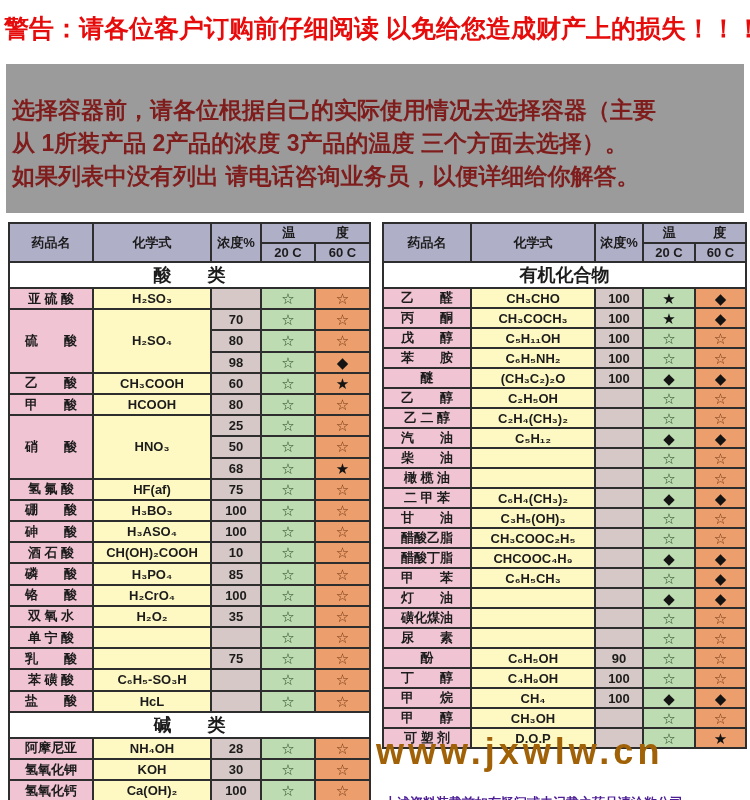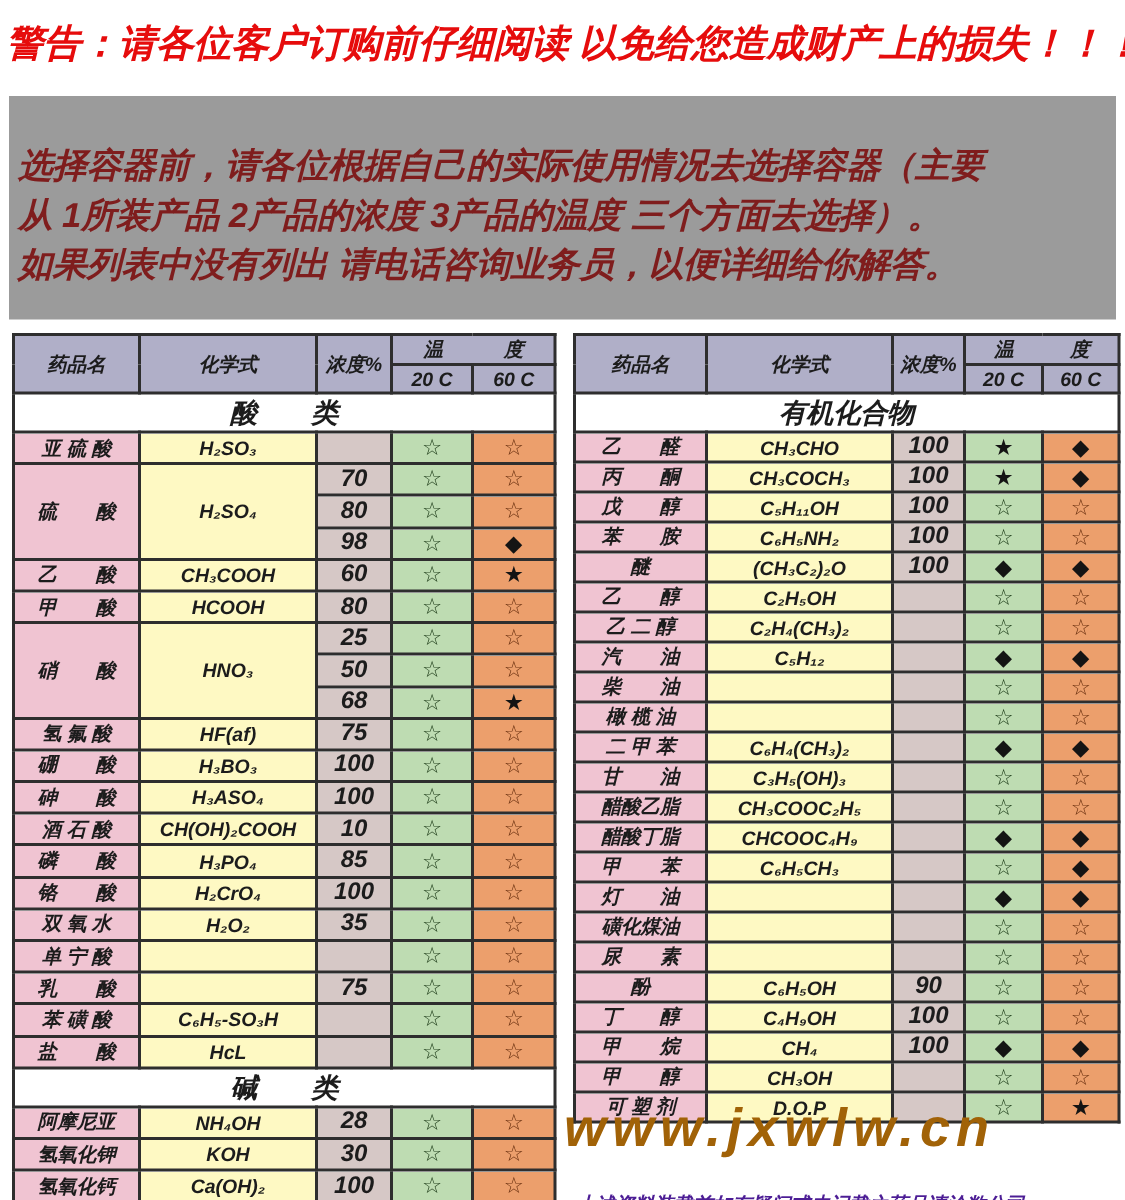--- a/index.html
+++ b/index.html
@@ -1,21 +1,21 @@
 <!DOCTYPE html>
 <html><head>
 <meta charset="utf-8">
 <style>
   html,body{margin:0;padding:0;}
   body{
     width:750px;height:800px;background:#ffffff;
     font-family:"Liberation Sans","DejaVu Sans",sans-serif;
     -webkit-font-smoothing:antialiased;
   }
-  .page{position:relative;width:750px;height:800px;overflow:hidden;background:#fff;font-style:italic;}
+  .page{position:relative;width:750px;height:800px;overflow:hidden;background:#fff;}
 
   
   .warning{
     position:absolute;left:4px;top:12px;width:744px;
     color:#e60c0c;font-weight:bold;font-size:25px;letter-spacing:0px;
     white-space:nowrap;
   }
 
   
   .notice-box{
@@ -42,21 +42,21 @@
     padding:0;overflow:hidden;white-space:nowrap;
   }
   table.chem th{background:#b0afc8;font-size:13px;height:17px;}
   th.h-deg{background:#ffffff;height:14px;font-size:12px;}
   .h-temp-inner{display:flex;justify-content:space-around;align-items:center;}
   .tbl-left  td{height:19.2px;font-size:13px;}
   .tbl-right td{height:18px;font-size:13px;}
   td.section{background:#ffffff;text-align:left;padding-left:20px;font-size:18px;}
   td.name{background:#f0c4d2;}
   td.formula{background:#fef9c3;}
-  td.conc{background:#d6c8c6;font-size:16px;}
+  td.conc{background:#d6c8c6;font-size:13px;}
   td.c20{background:#bedcb2;}
   td.c60{background:#ec9f6c;}
   td.sym{font-size:15px;line-height:1;}
   td.c20.usable{color:#24421f;}
   td.c60.usable{color:#6e3413;}
   td.sym.barely-usable,td.sym.not-usable{color:#141414;}
 
   
   .tbl-left  col.c-name{width:84px;}  .tbl-left  col.c-formula{width:118px;}
   .tbl-left  col.c-conc{width:50px;}  .tbl-left  col.c-t20{width:54px;} .tbl-left col.c-t60{width:55px;}

